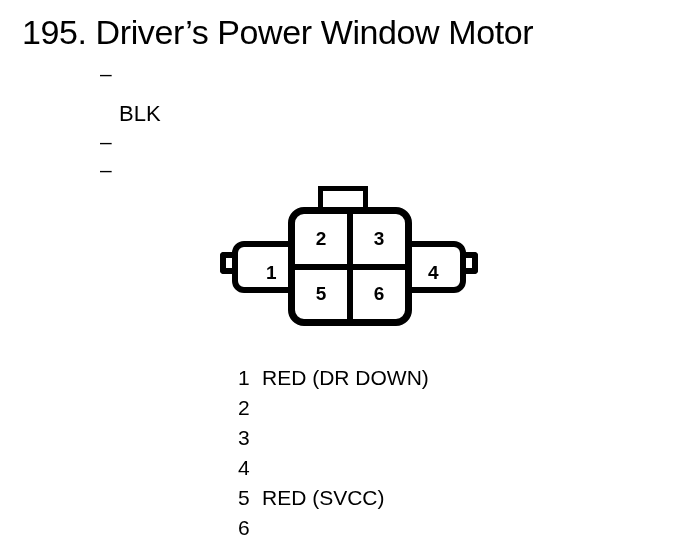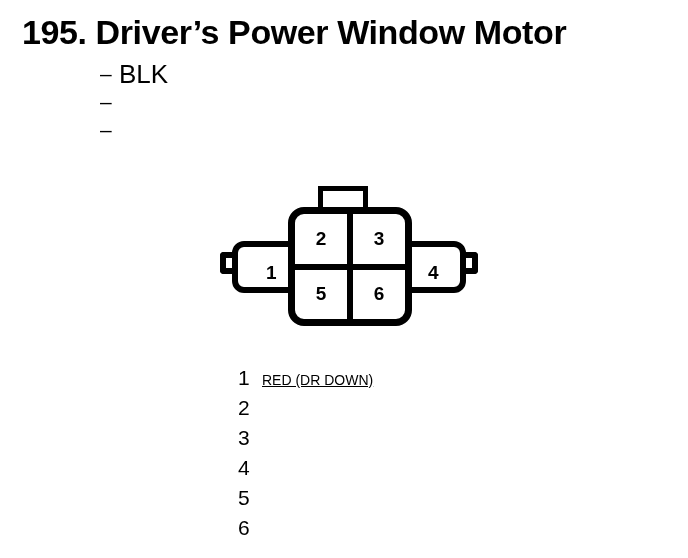--- a/index.html
+++ b/index.html
@@ -16,21 +16,21 @@
     color: #000000;
     -webkit-font-smoothing: none;
   }
 
   
   .page-title {
     position: absolute;
     left: 22px;
     top: 12px;
     font-size: 34px;
-    font-weight: bold;
+    font-weight: normal;
     letter-spacing: -0.4px;
     line-height: 40px;
     white-space: nowrap;
   }
 
   
   .spec-list {
     position: absolute;
     left: 100px;
     top: 60px;
@@ -43,22 +43,23 @@
     line-height: 28px;
     white-space: nowrap;
   }
   .spec-dash {
     width: 19px;
     flex: 0 0 19px;
     font-size: 21px;
     line-height: 28px;
   }
   .spec-text {
-    font-size: 26px;
+    font-size: 22px;
     line-height: 28px;
+    margin-top: 40px;
   }
 
   
   .connector {
     position: absolute;
     left: 220px;
     top: 186px;
     width: 258px;
     height: 140px;
   }
@@ -182,22 +183,21 @@
     height: 30px;
     white-space: nowrap;
   }
   .pin-num {
     width: 24px;
     flex: 0 0 24px;
     font-size: 21px;
     text-align: left;
   }
   .pin-desc {
-    font-size: 14px;
-    text-decoration: underline;
+    font-size: 21px;
   }
 </style>
 </head>
 <body>
 
 <div class="page-title">195. Driver’s Power Window Motor</div>
 
 <div class="spec-list">
 
   <div class="spec-item">
@@ -261,19 +261,20 @@
   <div class="pin-row">
     <span class="pin-num">3</span>
   </div>
 
   <div class="pin-row">
     <span class="pin-num">4</span>
   </div>
 
   <div class="pin-row">
     <span class="pin-num">5</span>
+    <span class="pin-desc">RED (SVCC)</span>
   </div>
 
   <div class="pin-row">
     <span class="pin-num">6</span>
   </div>
 
 </div>
 
 </body></html>

